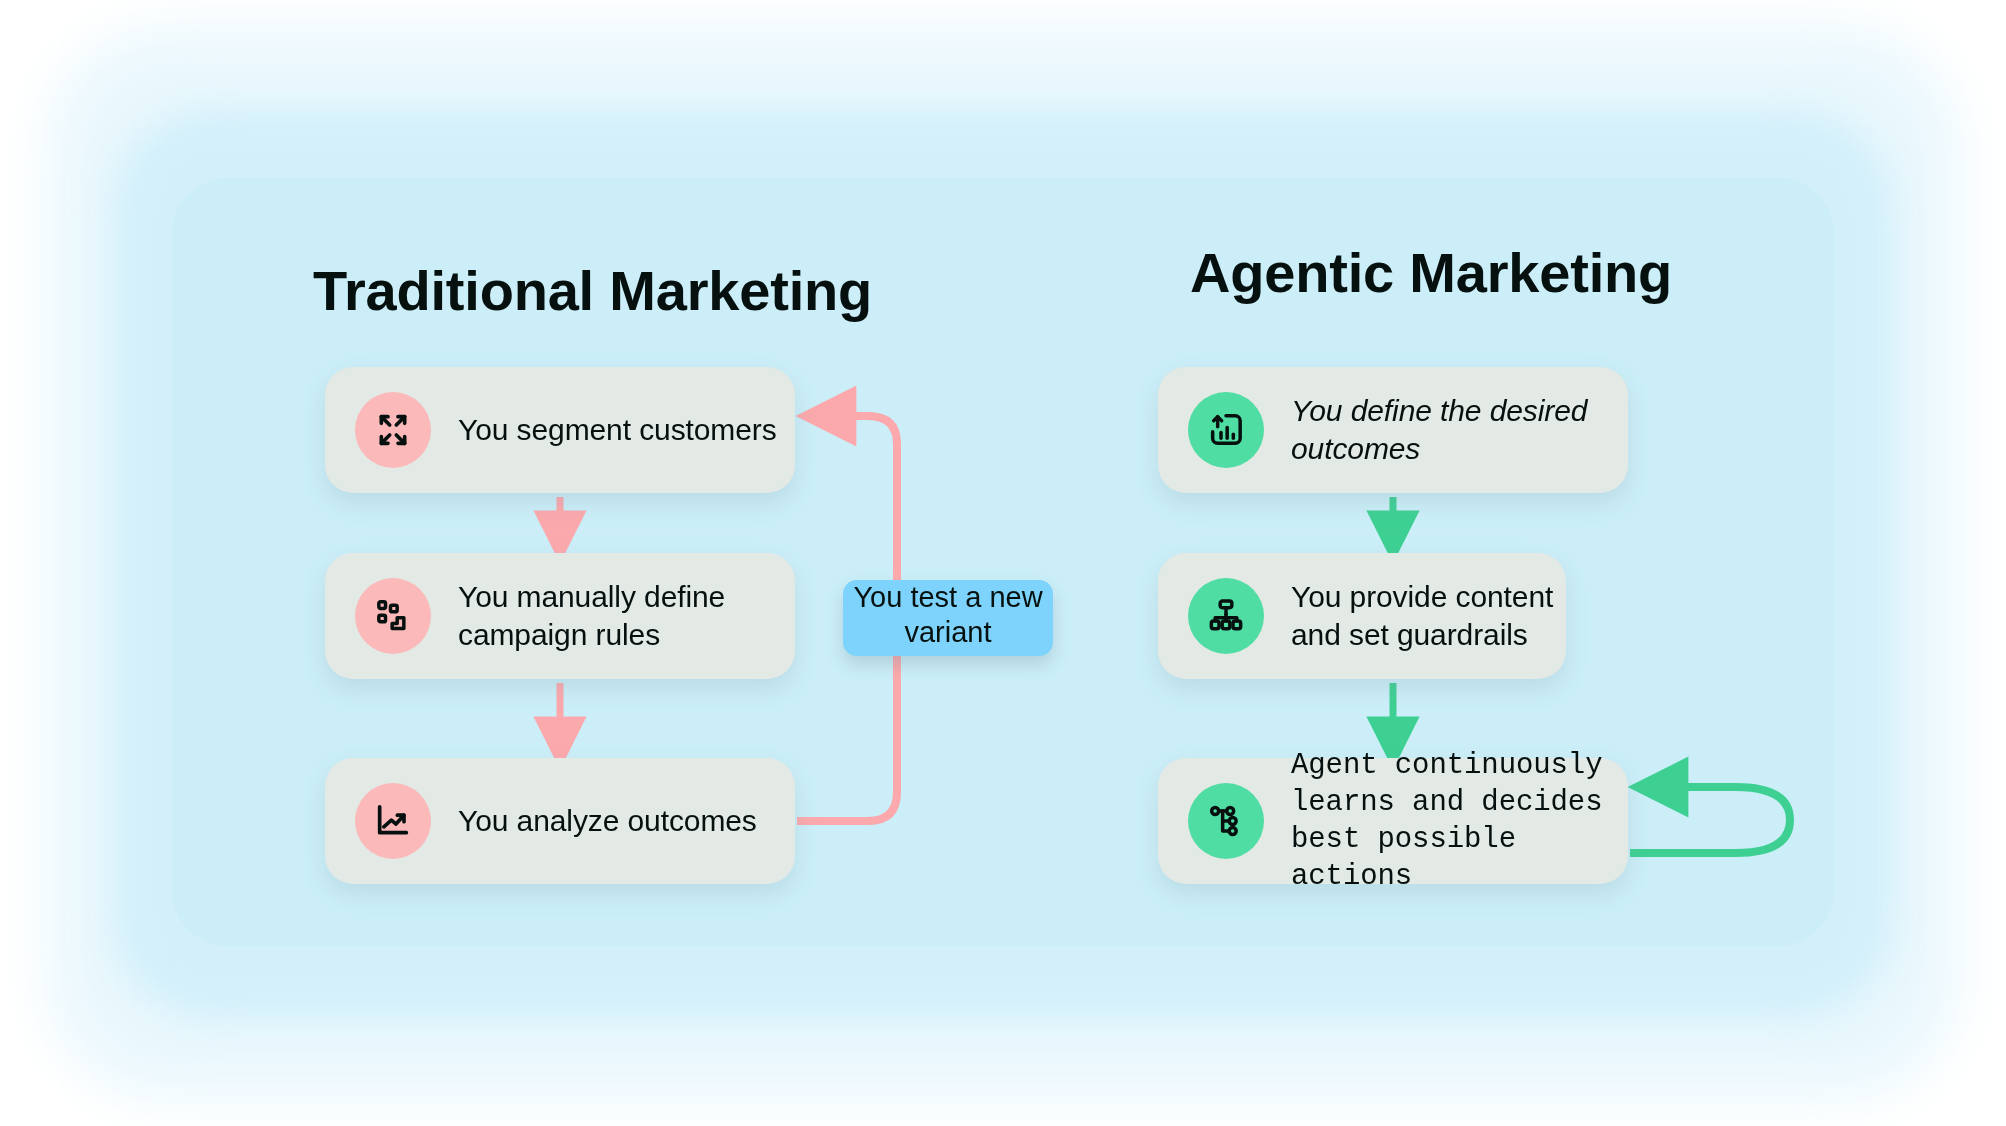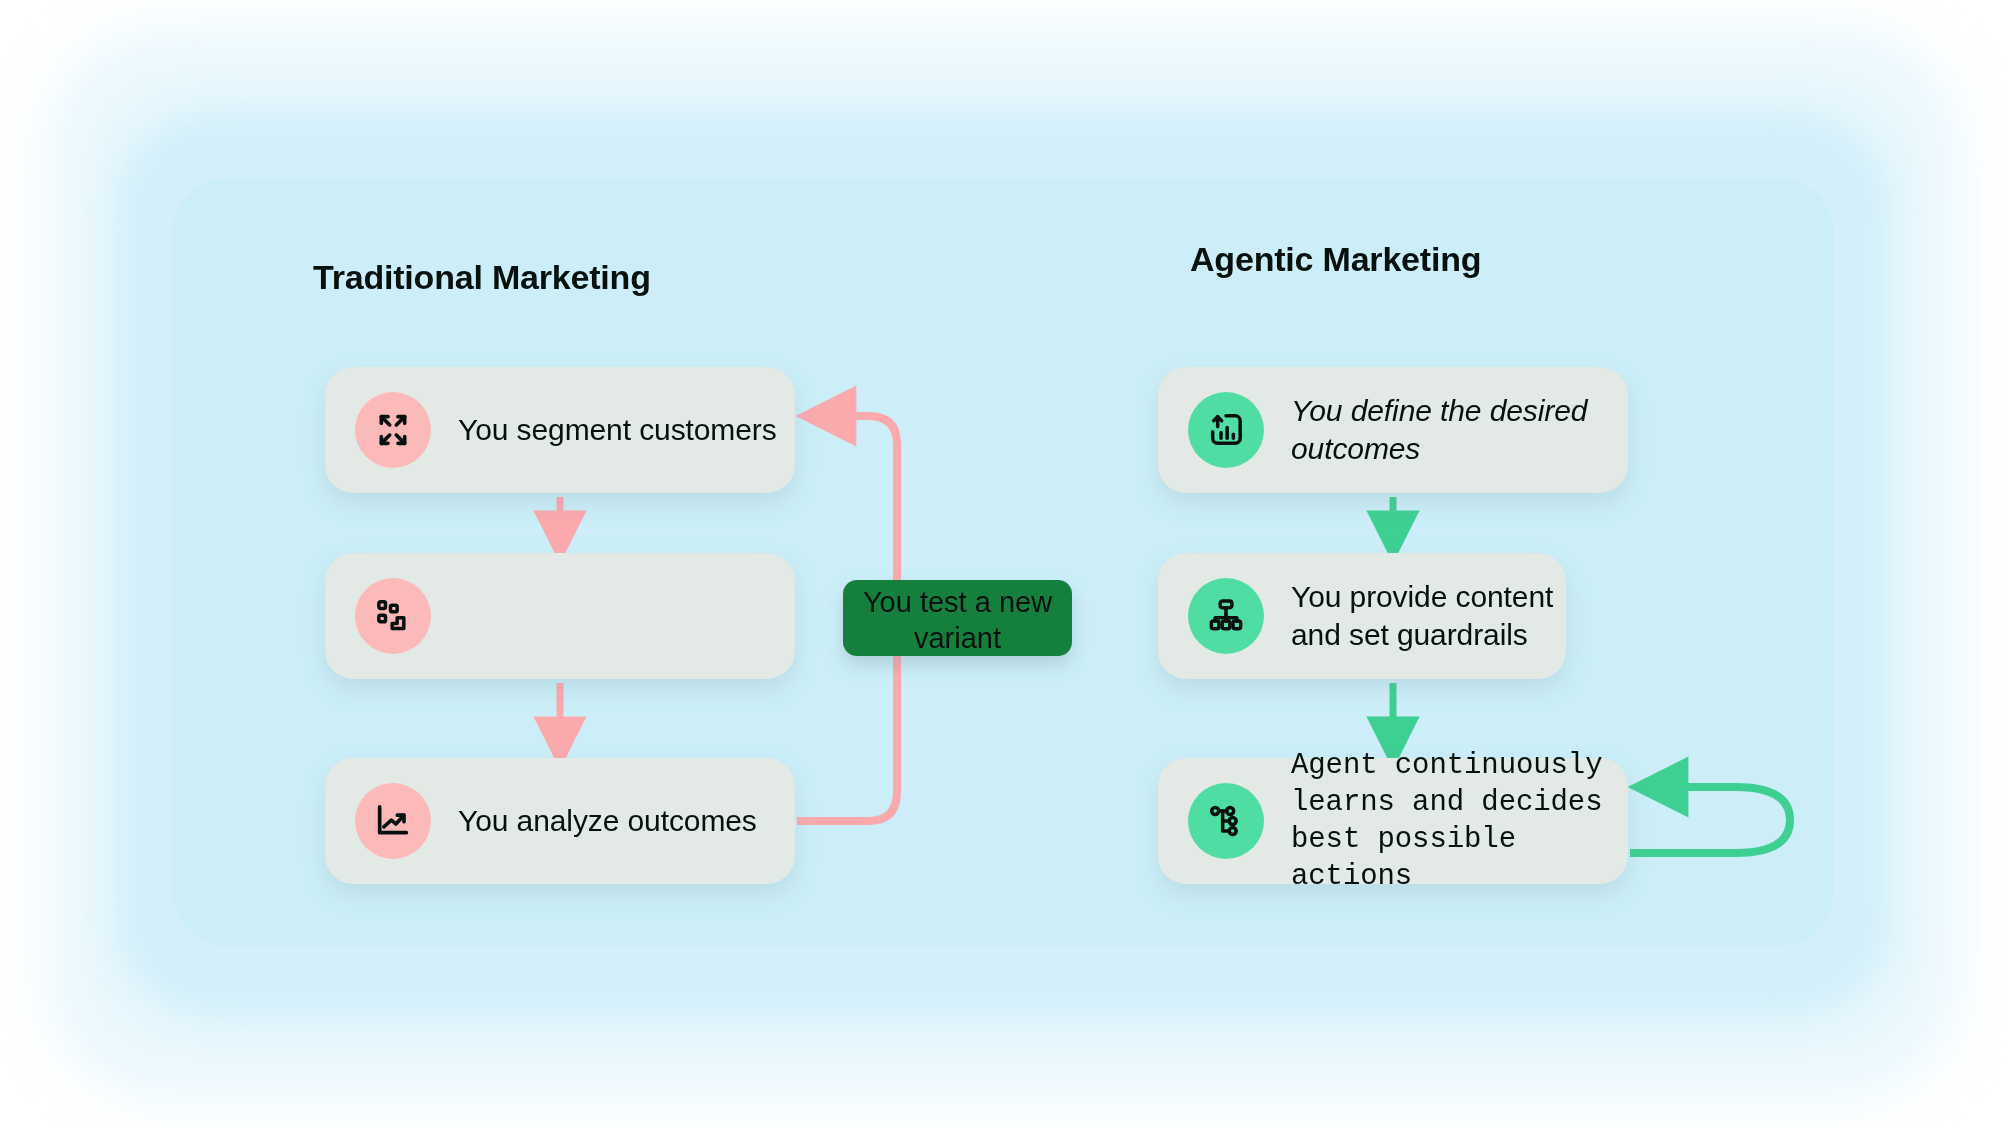--- a/index.html
+++ b/index.html
@@ -58,21 +58,21 @@
     top: 178px;
     width: 1662px;
     height: 768px;
     border-radius: 56px;
     background: #cbeef8;
   }
 
   
   .heading {
     position: absolute;
-    font-size: 34px;
+    font-size: 56px;
     font-weight: 600;
     color: #06110f;
     letter-spacing: -0.2px;
     white-space: nowrap;
   }
   #heading-left  { left: 313px; top: 258px; }
   #heading-right { left: 1178px; top: 240px; margin-left: 12px; }
 
   
   .card {
@@ -113,26 +113,26 @@
   #card-r1 { left: 1158px; top: 367px; width: 470px; height: 126px; font-style: italic; }
   #card-r2 { left: 1158px; top: 553px; width: 408px; height: 126px; }
   #card-r3 { left: 1158px; top: 758px; width: 470px; height: 126px; font-family: Liberation Mono, monospace; }
   #card-r3 .label { font-size: 29px; }
 
   
   #variant-box {
     position: absolute;
     left: 843px;
     top: 580px;
-    width: 229px;
+    width: 210px;
     height: 76px;
-    background: #15803d;
+    background: #7dd3fc;
     border-radius: 14px;
     display: flex;
-    align-items: flex-end;
+    align-items: flex-start;
     justify-content: center;
     text-align: center;
     box-shadow: 0 9px 16px rgba(110,140,150,0.28);
     z-index: 5;
   }
   #variant-box .label {
     font-size: 29px;
     line-height: 1.22;
     color: #06110f;
   }
@@ -198,20 +198,21 @@
 
   <div class="card" id="card-l2">
     <div class="badge pink">
       <svg width="40" height="40" viewBox="0 0 24 24" fill="none" stroke="#06110f" stroke-width="2.1" stroke-linecap="round" stroke-linejoin="round">
         <rect x="3.5" y="3.5" width="4" height="4" rx="1"></rect>
         <rect x="10.5" y="5.5" width="4" height="4" rx="1"></rect>
         <rect x="3.5" y="11.5" width="4" height="4" rx="1"></rect>
         <path d="M11.5 19.5 V16.5 H14.5 V13 H18.5 V19.5 Z"></path>
       </svg>
     </div>
+    <div class="label">You manually define campaign rules</div>
   </div>
 
   <div class="card" id="card-l3">
     <div class="badge pink">
       <svg width="40" height="40" viewBox="0 0 24 24" fill="none" stroke="#06110f" stroke-width="2.2" stroke-linecap="round" stroke-linejoin="round">
         <path d="M4 3.5 V19 H20"></path>
         <path d="M6.5 15.5 L11 11.5 L13.8 13.8 L18.5 8.5"></path>
         <path d="M14.6 8.5 H18.6 V12.4"></path>
       </svg>
     </div>

